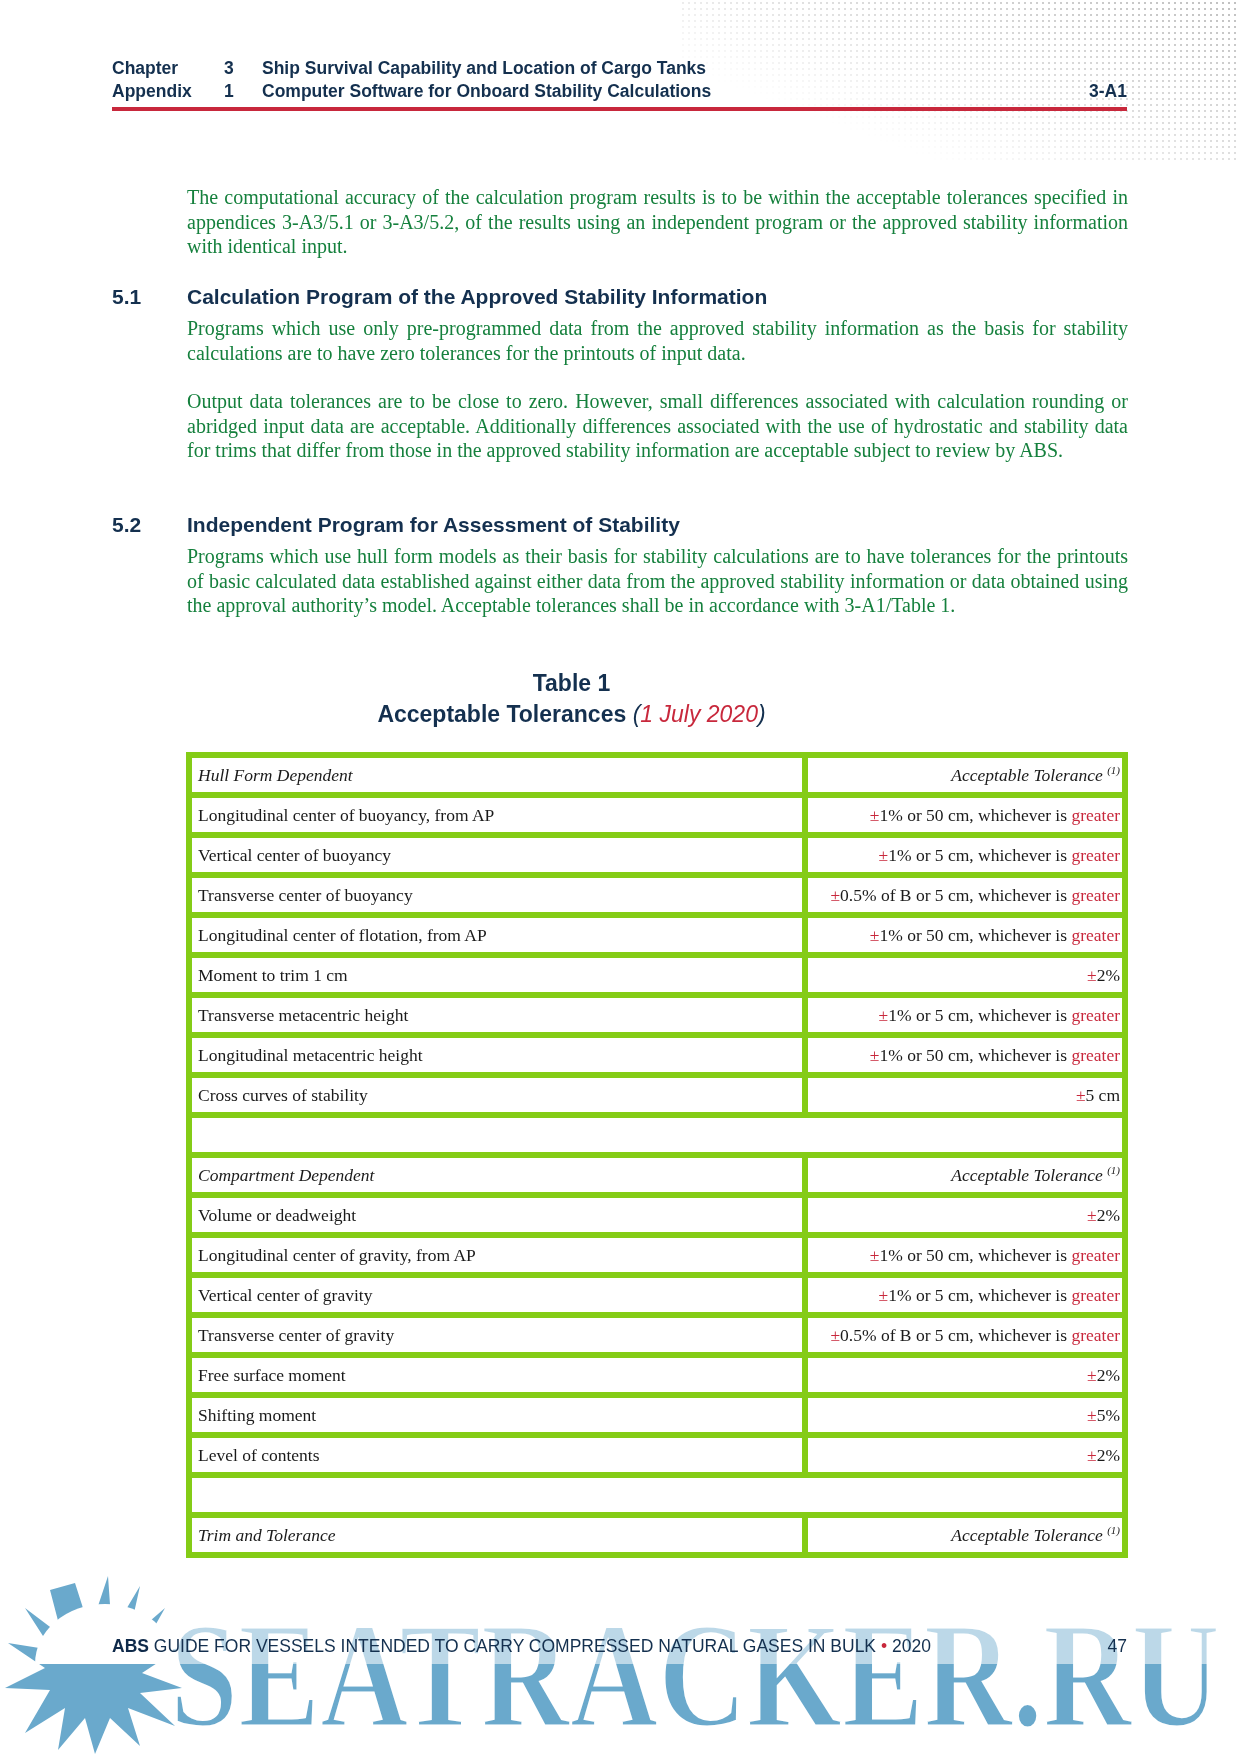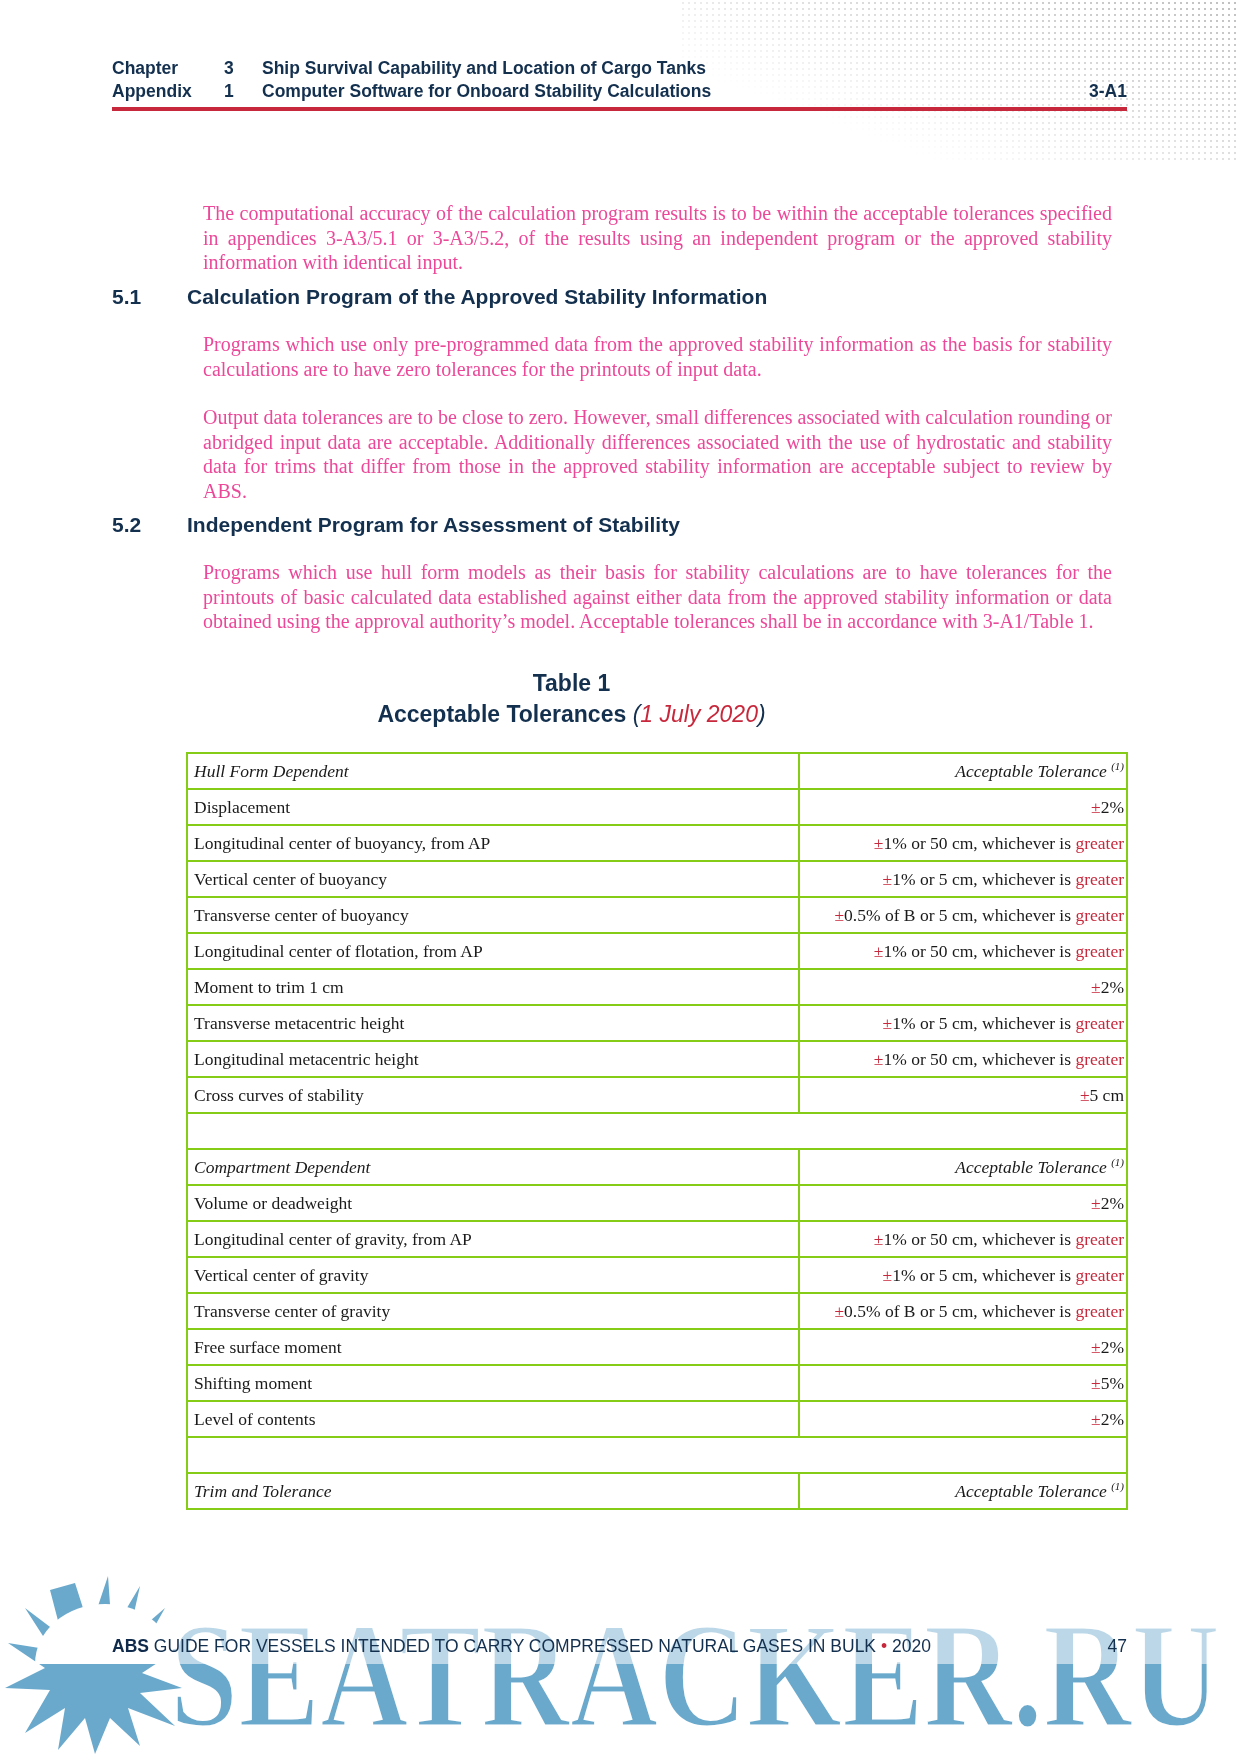--- a/index.html
+++ b/index.html
@@ -11,28 +11,28 @@
     mask-image: linear-gradient(200deg, rgba(0,0,0,0.9) 0%, rgba(0,0,0,0.5) 40%, transparent 75%);
   }
   .header { position:absolute; left:112px; top:57px; width:1015px; font-family:"Liberation Sans", sans-serif; font-weight:bold; color:#14304f; font-size:17.5px; }
   .hrow { display:flex; height:23px; align-items:center; }
   .hlabel { width:112px; }
   .hnum { width:38px; }
   .htitle { flex:1; }
   .hcode { text-align:right; font-size:17.5px; }
   .hrule { position:absolute; left:112px; top:107px; width:1015px; height:4px; background:#c8283c; }
   .content { position:absolute; left:187px; width:941px; }
-  p.body { margin:16px; font-size:20px; line-height:24.5px; text-align:justify; color:#ec4899; }
+  p.body { margin:0; font-size:20px; line-height:24.5px; text-align:justify; color:#15803d; }
   .sec { position:absolute; left:112px; font-family:"Liberation Sans", sans-serif; font-weight:bold; color:#14304f; font-size:21px; display:flex; }
   .sec .num { width:75px; }
   .tcap { position:absolute; left:0; width:1143px; text-align:center; font-family:"Liberation Sans", sans-serif; font-weight:bold; color:#14304f; font-size:23px; line-height:31px; }
   .tcap .date { font-weight:normal; font-style:italic; color:#c8283c; }
   .tcap .paren { font-weight:normal; font-style:italic; color:#14304f; }
   table.tol { position:absolute; left:186px; top:752px; width:942px; border-collapse:collapse; font-size:17.5px; }
-  table.tol td { border:2px solid #84cc16; height:34px; padding:0 6px; vertical-align:middle; }
+  table.tol td { border:6px solid #84cc16; height:34px; padding:0 6px; vertical-align:middle; }
   table.tol td.c1 { width:598px; }
   table.tol td.c2 { text-align:right; padding:0 2px; }
   table.tol tr.hdr td { font-style:italic; }
   table.tol td.blank { height:34px; }
   .pm { color:#c8283c; }
   .gr { color:#c8283c; }
   sup { font-size:11px; }
   .footer { position:absolute; left:112px; top:1636px; width:1015px; font-family:"Liberation Sans", sans-serif; font-size:17.5px; color:#14304f; display:flex; justify-content:space-between; z-index:3; }
   .footer .abs { font-weight:bold; color:#0f2a4a; }
   .footer .bullet { color:#c8283c; }
@@ -84,24 +84,20 @@
 <div class="tcap" style="top:668px;">
   <div>Table 1</div>
   <div><span>Acceptable Tolerances</span> <span class="paren">(</span><span class="date">1 July 2020</span><span class="paren">)</span></div>
 </div>
 
 <table class="tol" id="tol">
     <tbody>
       <tr class="hdr">
         <td class="c1">Hull Form Dependent</td>
         <td class="c2"><span>Acceptable Tolerance</span> <sup>(1)</sup></td>
-      </tr>
-      <tr>
-        <td class="c1">Displacement</td>
-        <td class="c2"><span class="pm">±</span><span>2%</span><span class="gr"></span></td>
       </tr>
       <tr>
         <td class="c1">Longitudinal center of buoyancy, from AP</td>
         <td class="c2"><span class="pm">±</span><span>1% or 50 cm, whichever is </span><span class="gr">greater</span></td>
       </tr>
       <tr>
         <td class="c1">Vertical center of buoyancy</td>
         <td class="c2"><span class="pm">±</span><span>1% or 5 cm, whichever is </span><span class="gr">greater</span></td>
       </tr>
       <tr>

